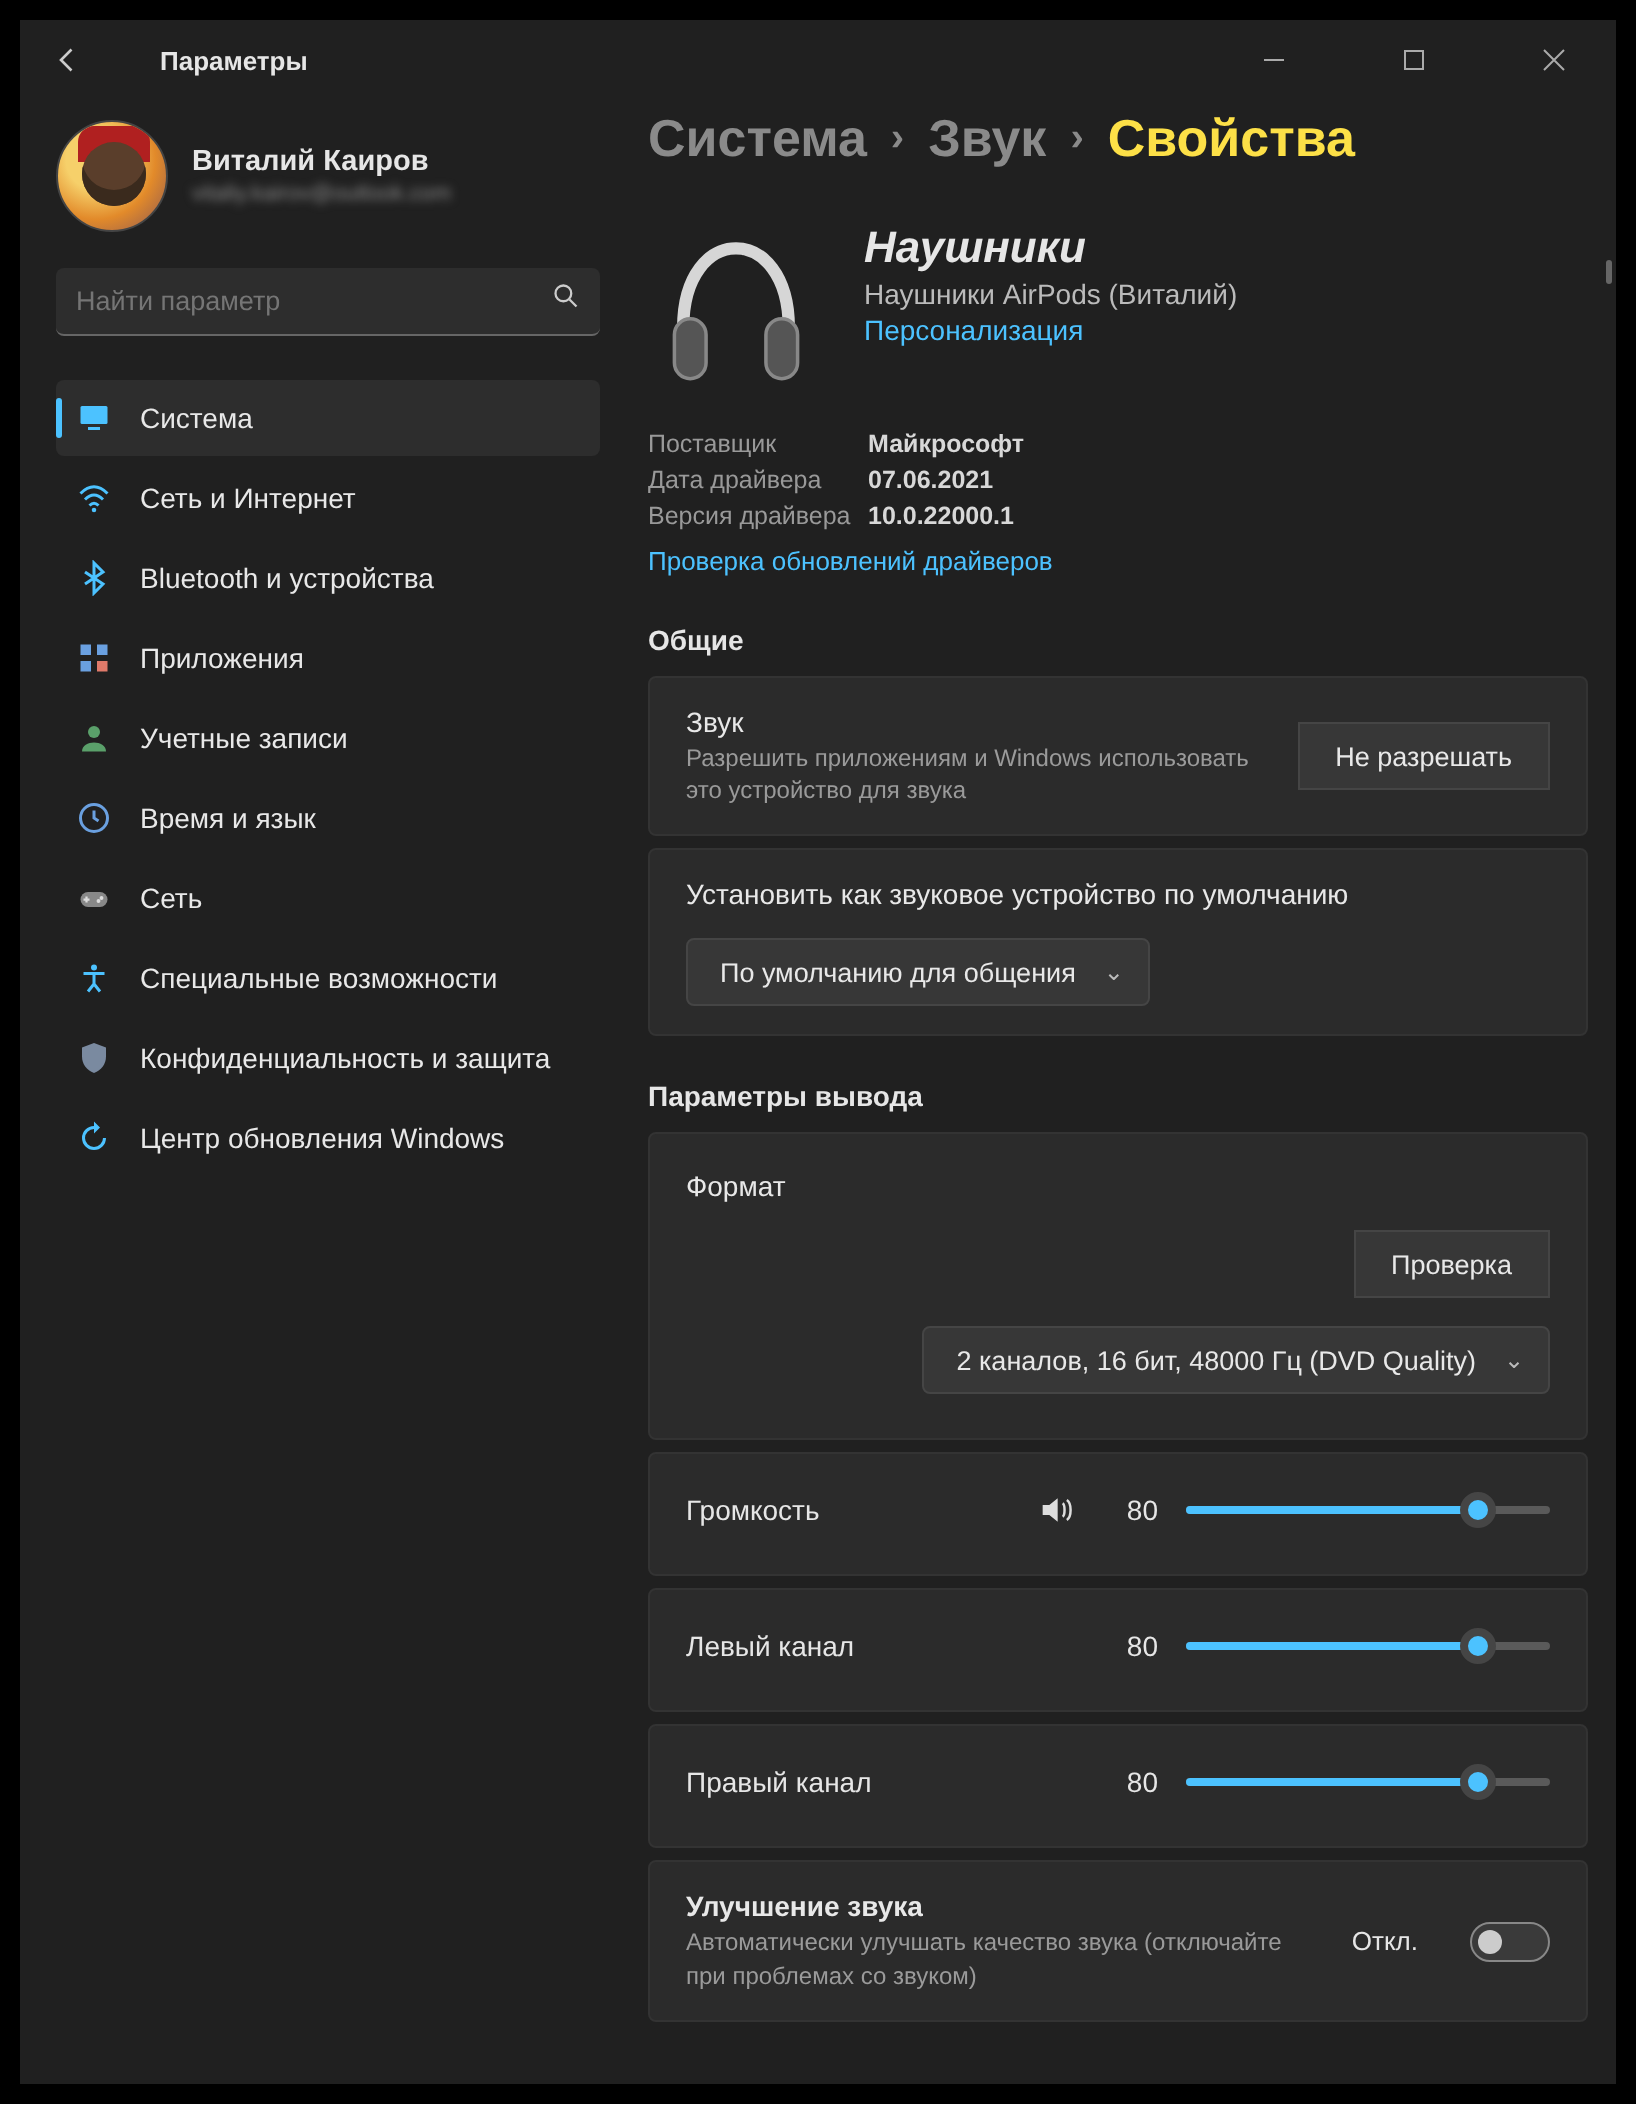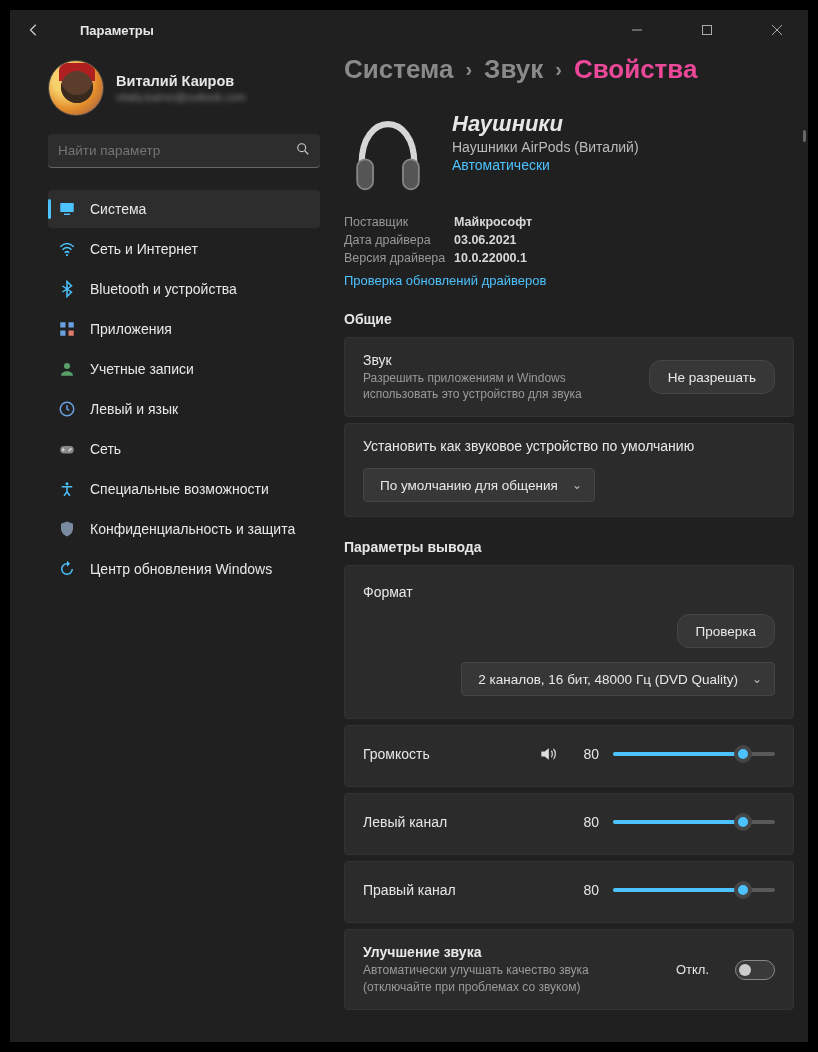--- a/index.html
+++ b/index.html
@@ -4,59 +4,59 @@
 <style>
   * { box-sizing: border-box; margin: 0; padding: 0; font-family: "Segoe UI", Arial, sans-serif; }
   body { background: #fff; }
   .frame { width: 818px; height: 1052px; margin: 0 auto; background: #000; padding: 10px; }
   .window { width: 100%; height: 100%; background: #202020; color: #e6e6e6; position: relative; overflow: hidden; }
   .titlebar { display: flex; align-items: center; height: 40px; padding: 0 8px; gap: 24px; }
   .tb-back { width: 32px; height: 32px; display:flex; align-items:center; justify-content:center; color:#ccc; cursor:pointer; }
   .tb-title { font-size: 13px; font-weight: 600; margin-left: 6px; }
   .tb-spacer { flex:1; }
   .tb-btn { width: 46px; height: 32px; display:flex; align-items:center; justify-content:center; color:#aaa; cursor:pointer; }
-  .body { display:flex; height: calc(100% - 40px); padding-left: 20px; }
+  .body { display:flex; height: calc(100% - 40px); }
   .sidebar { width: 300px; padding: 0 10px 0 18px; }
   .user { display:flex; align-items:center; gap:12px; padding: 10px 0 18px 0; }
   .avatar { width:56px; height:56px; border-radius:50%; background: radial-gradient(circle at 35% 35%, #f6d06a 0 30%, #e28a2a 60%, #855 100%); position:relative; overflow:hidden; border:1px solid #444;}
   .avatar::after{ content:""; position:absolute; left:12px; top:10px; width:32px; height:32px; border-radius:50%; background:#5a3e2b; box-shadow: inset 0 -8px 0 #3a2a1d; }
   .avatar::before{ content:""; position:absolute; left:10px; top:2px; width:36px; height:18px; border-radius:8px 8px 0 0; background:#b02020; }
   .uname { font-weight:600; font-size:14.5px; }
   .uemail { font-size:11px; color:#8a8a8a; filter: blur(2.5px); margin-top:2px; }
   .search { height:34px; background:#2d2d2d; border-radius:4px; border-bottom:1.5px solid #666; display:flex; align-items:center; padding:0 10px; margin-bottom:22px; }
   .search input { flex:1; background:transparent; border:none; outline:none; color:#ddd; font-size:13.5px; }
   .search .sicon { color:#ccc; }
   .nav { display:flex; flex-direction:column; gap:2px; }
   .nav-item { height:38px; display:flex; align-items:center; gap:14px; padding:0 10px; border-radius:4px; cursor:pointer; font-size:14px; color:#e8e8e8;}
   .nav-item .nicon { width:18px; height:18px; display:flex; align-items:center; justify-content:center;}
   .nav-item.selected { background:#2d2d2d; position:relative; }
   .nav-item.selected::before { content:""; position:absolute; left:0; top:9px; bottom:9px; width:3px; background:#4cc2ff; border-radius:2px; }
   .main { flex:1; padding: 4px 14px 0 14px; overflow-y:auto; position:relative; }
   .main::-webkit-scrollbar{width:0;}
   .crumbs { display:flex; align-items:center; gap:12px; font-size:26px; font-weight:600; margin-bottom:26px; flex-wrap:wrap;}
   .crumbs .dim { color:#8a8a8a; cursor:pointer; }
   .crumbs .sep { color:#8a8a8a; font-size:20px; }
-  .crumbs .cur { color:#ec4899; }
+  .crumbs .cur { color:#fde047; }
   .device { display:flex; gap:20px; margin-bottom:16px;}
   .hp-icon { width:88px; height:88px; position:relative; }
   .hp-icon svg { width:88px; height:88px; }
   .dev-title { font-size:22px; font-weight:600;font-style:italic; }
   .dev-sub { font-size:14px; color:#bbb; margin-top:2px;}
   .dev-link { font-size:14px; color:#4cc2ff; margin-top:2px; cursor:pointer;}
   .kv { font-size:12.5px; color:#aaa; margin-bottom:4px;}
   .kv .klabel{ display:inline-block; width:110px; color:#999;}
   .kv .kval{ color:#d8d8d8; font-weight:600;}
   .link { color:#4cc2ff; font-size:13px; cursor:pointer; margin-top:4px; display:inline-block;}
   .section-h { font-size:14px; font-weight:600; margin:22px 0 10px 0;}
   .card { background:#2b2b2b; border:1px solid #333; border-radius:4px; padding:14px 18px; margin-bottom:6px;}
   .row { display:flex; align-items:center; gap:16px;}
   .grow { flex:1; }
   .card-title { font-size:14px; color:#e8e8e8; font-weight:400;}
   .card-sub { font-size:12px; color:#9a9a9a; margin-top:2px; line-height:1.35;}
-  .btn { height:34px; background:#373737; border:1px solid #454545; border-radius:12px; padding:0 18px; color:#e8e8e8; font-size:13.5px; cursor:pointer; display:inline-flex; align-items:center;}
+  .btn { height:34px; background:#373737; border:1px solid #454545; border-radius:0; padding:0 18px; color:#e8e8e8; font-size:13.5px; cursor:pointer; display:inline-flex; align-items:center;}
   .select { height:34px; background:#373737; border:1px solid #454545; border-radius:4px; padding:0 12px 0 16px; color:#e8e8e8; font-size:13.5px; cursor:pointer; display:inline-flex; align-items:center; gap:14px;}
   .select .chev { color:#bbb; font-size:12px;}
   .card.innerpad{ padding:18px 18px 22px 18px;}
   .card.stack > * + *{ margin-top:14px;}
   .fmt-row{ display:flex; justify-content:flex-end;}
   .slider-row{ display:flex; align-items:center; gap:14px;}
   .slider-row .lab{ width:160px; font-size:14px;}
   .slider-row .val{ width:26px; font-size:14px; text-align:right;}
   .slider-row .spk{ width:22px; display:flex; justify-content:center; color:#ddd;}
   .slider{ flex:1; height:20px; position:relative;}
@@ -162,21 +162,21 @@
               </span>
               <span>Учетные записи</span>
             </div>
             <div class="nav-item">
               <span class="nicon">
                 <svg width="18" height="18" viewBox="0 0 24 24">
                   <circle cx="12" cy="12" r="9" fill="none" stroke="#6aa0e0" stroke-width="2"></circle>
                   <path d="M12 7v5l3 2" stroke="#6aa0e0" stroke-width="2" fill="none"></path>
                 </svg>
               </span>
-              <span>Левый и язык</span>
+              <span>Время и язык</span>
             </div>
             <div class="nav-item">
               <span class="nicon">
                 <svg width="18" height="18" viewBox="0 0 24 24">
                   <rect x="3" y="8" width="18" height="10" rx="5" fill="#888"></rect>
                   <circle cx="17" cy="12" r="1.3" fill="#ddd"></circle>
                   <circle cx="15" cy="14" r="1.3" fill="#ddd"></circle>
                   <path d="M7 11v4M5 13h4" stroke="#ddd" stroke-width="1.5"></path>
                 </svg>
               </span>
@@ -224,26 +224,26 @@
         <div class="hp-icon">
           <svg viewBox="0 0 100 100">
             <path d="M20 60 C20 30 35 15 50 15 C65 15 80 30 80 60" stroke="#d6d6d6" stroke-width="7" fill="none" stroke-linecap="round"></path>
             <rect x="15" y="55" width="18" height="34" rx="9" fill="#555" stroke="#888" stroke-width="2"></rect>
             <rect x="67" y="55" width="18" height="34" rx="9" fill="#555" stroke="#888" stroke-width="2"></rect>
           </svg>
         </div>
         <div>
           <div class="dev-title">Наушники</div>
           <div class="dev-sub">Наушники AirPods (Виталий)</div>
-          <div class="dev-link">Автоматически</div>
+          <div class="dev-link">Персонализация</div>
         </div>
       </div>
 
       <div class="kv"><span class="klabel">Поставщик</span><span class="kval">Майкрософт</span></div>
-      <div class="kv"><span class="klabel">Дата драйвера</span><span class="kval">03.06.2021</span></div>
+      <div class="kv"><span class="klabel">Дата драйвера</span><span class="kval">07.06.2021</span></div>
       <div class="kv"><span class="klabel">Версия драйвера</span><span class="kval">10.0.22000.1</span></div>
       <span class="link">Проверка обновлений драйверов</span>
 
       <div class="section-h">Общие</div>
 
       <div class="card">
         <div class="row">
           <div class="grow">
             <div class="card-title">Звук</div>
             <div class="card-sub">Разрешить приложениям и Windows использовать это устройство для звука</div>

